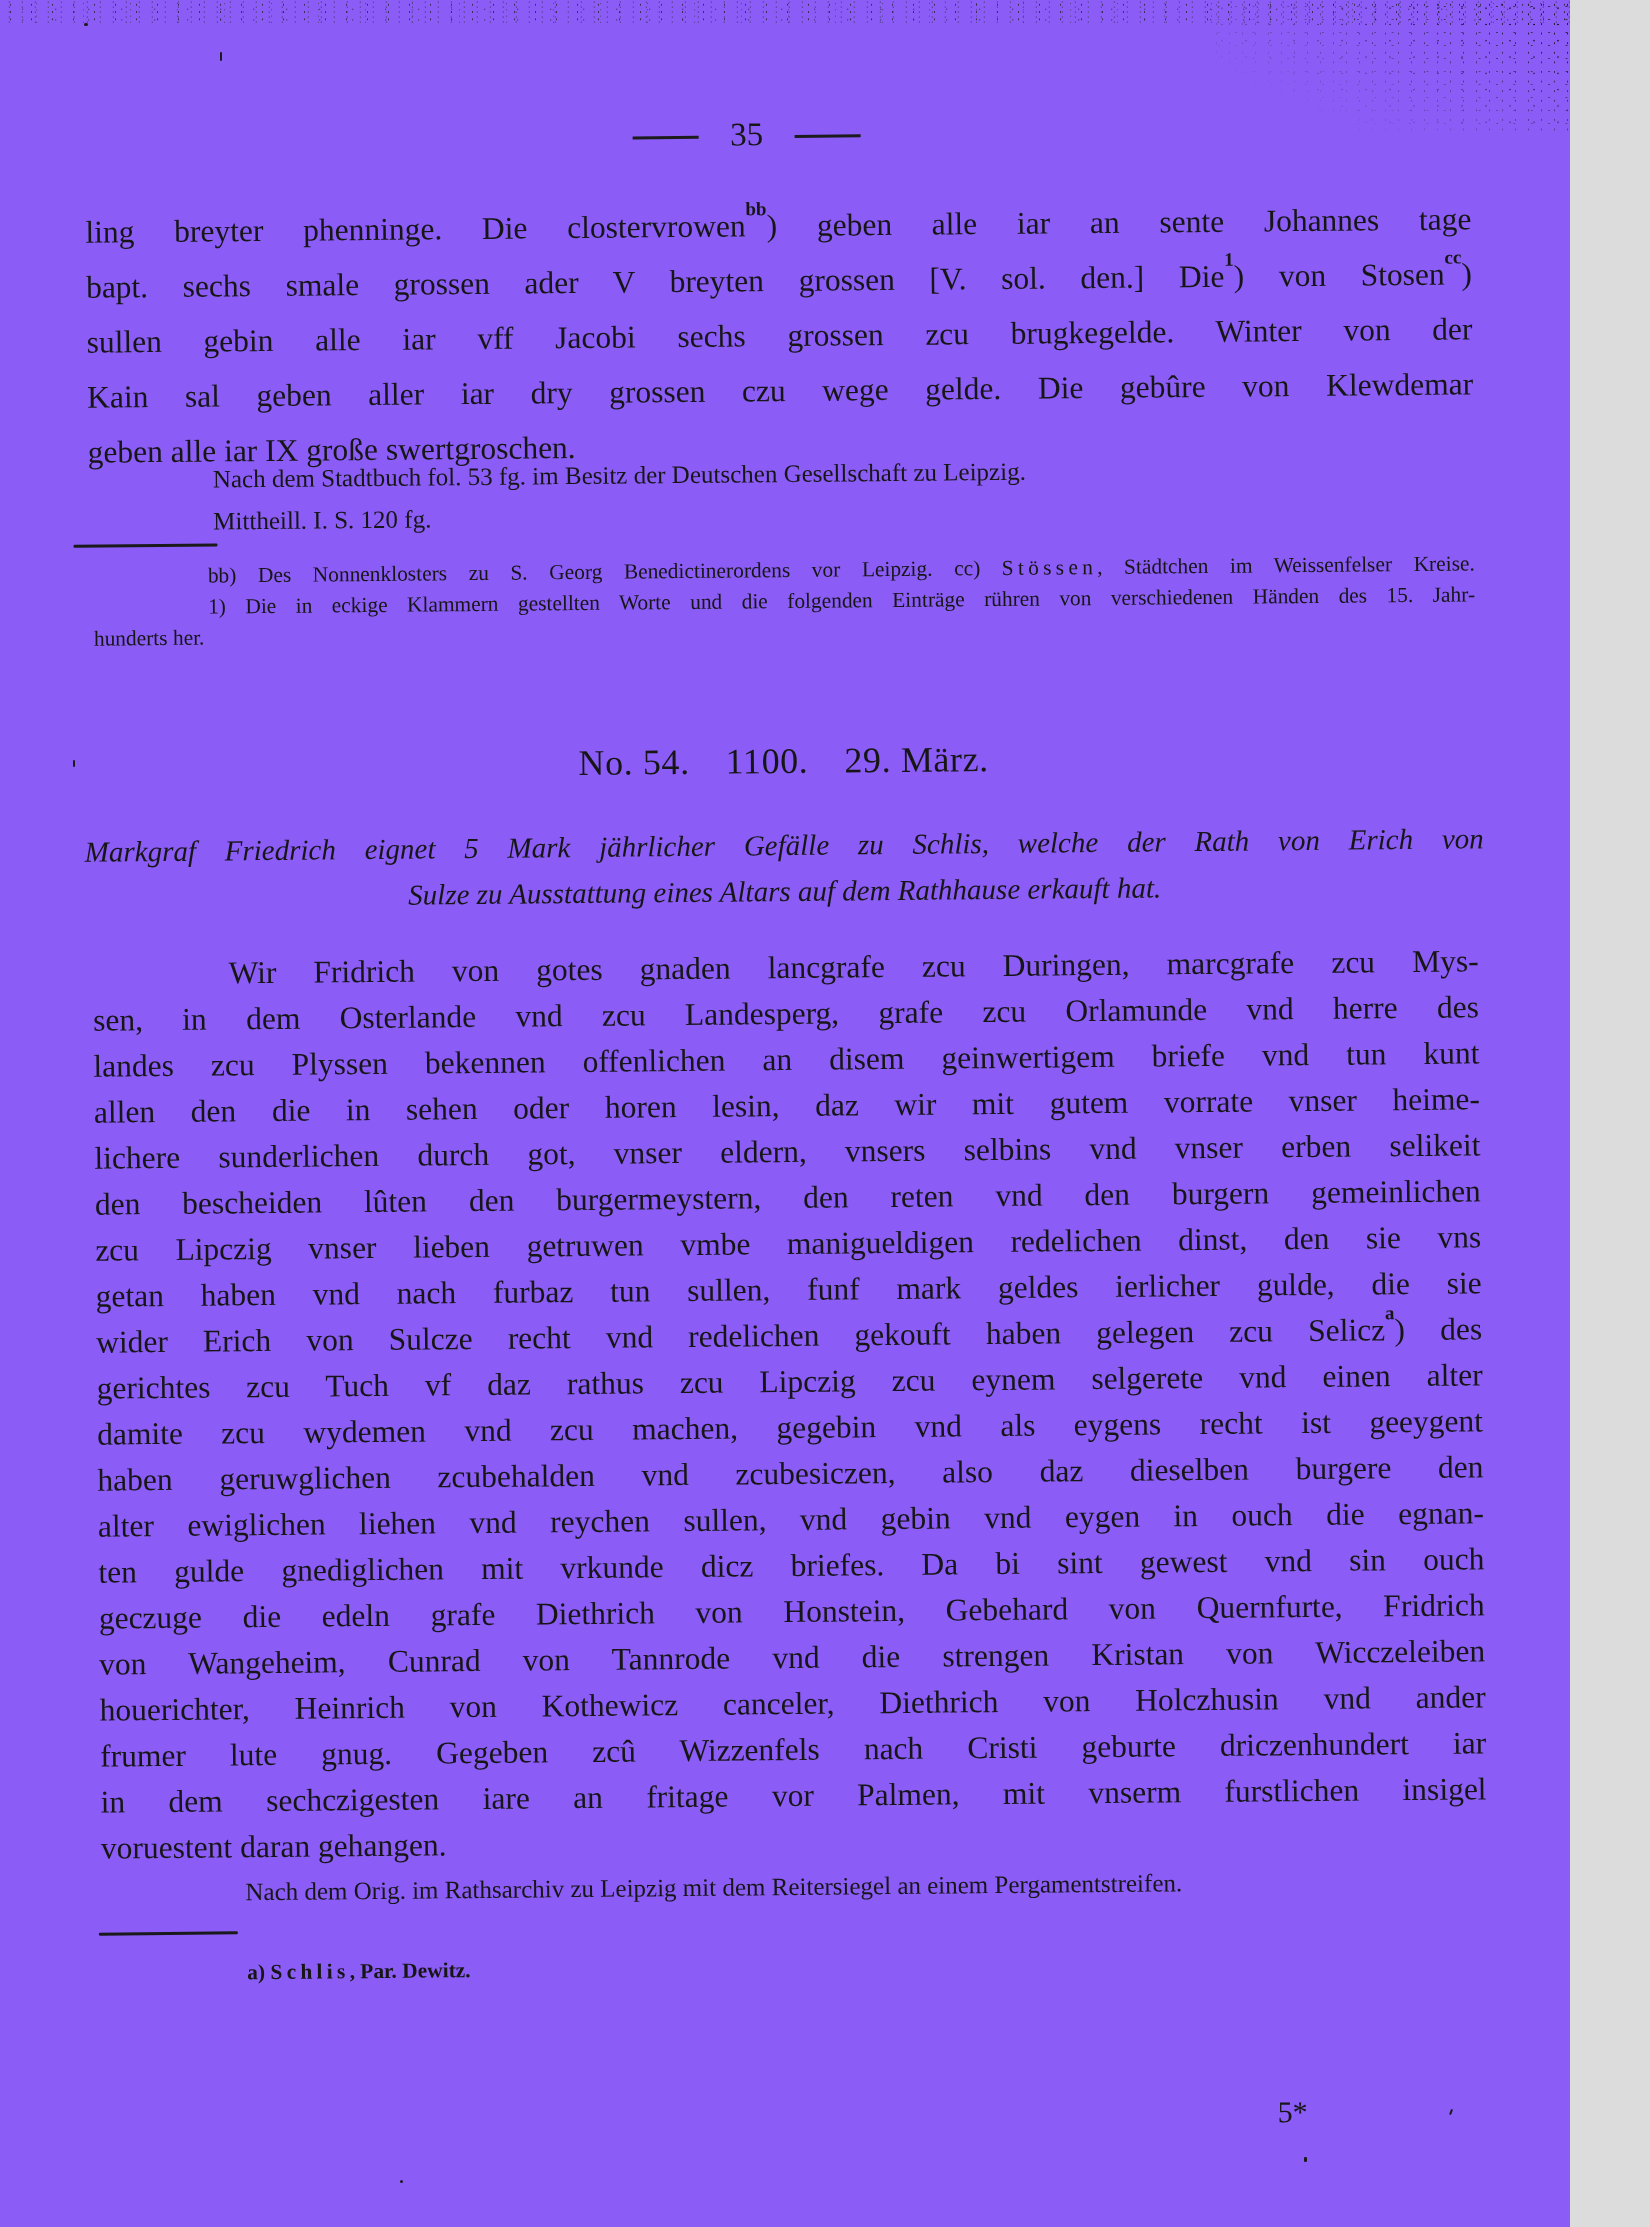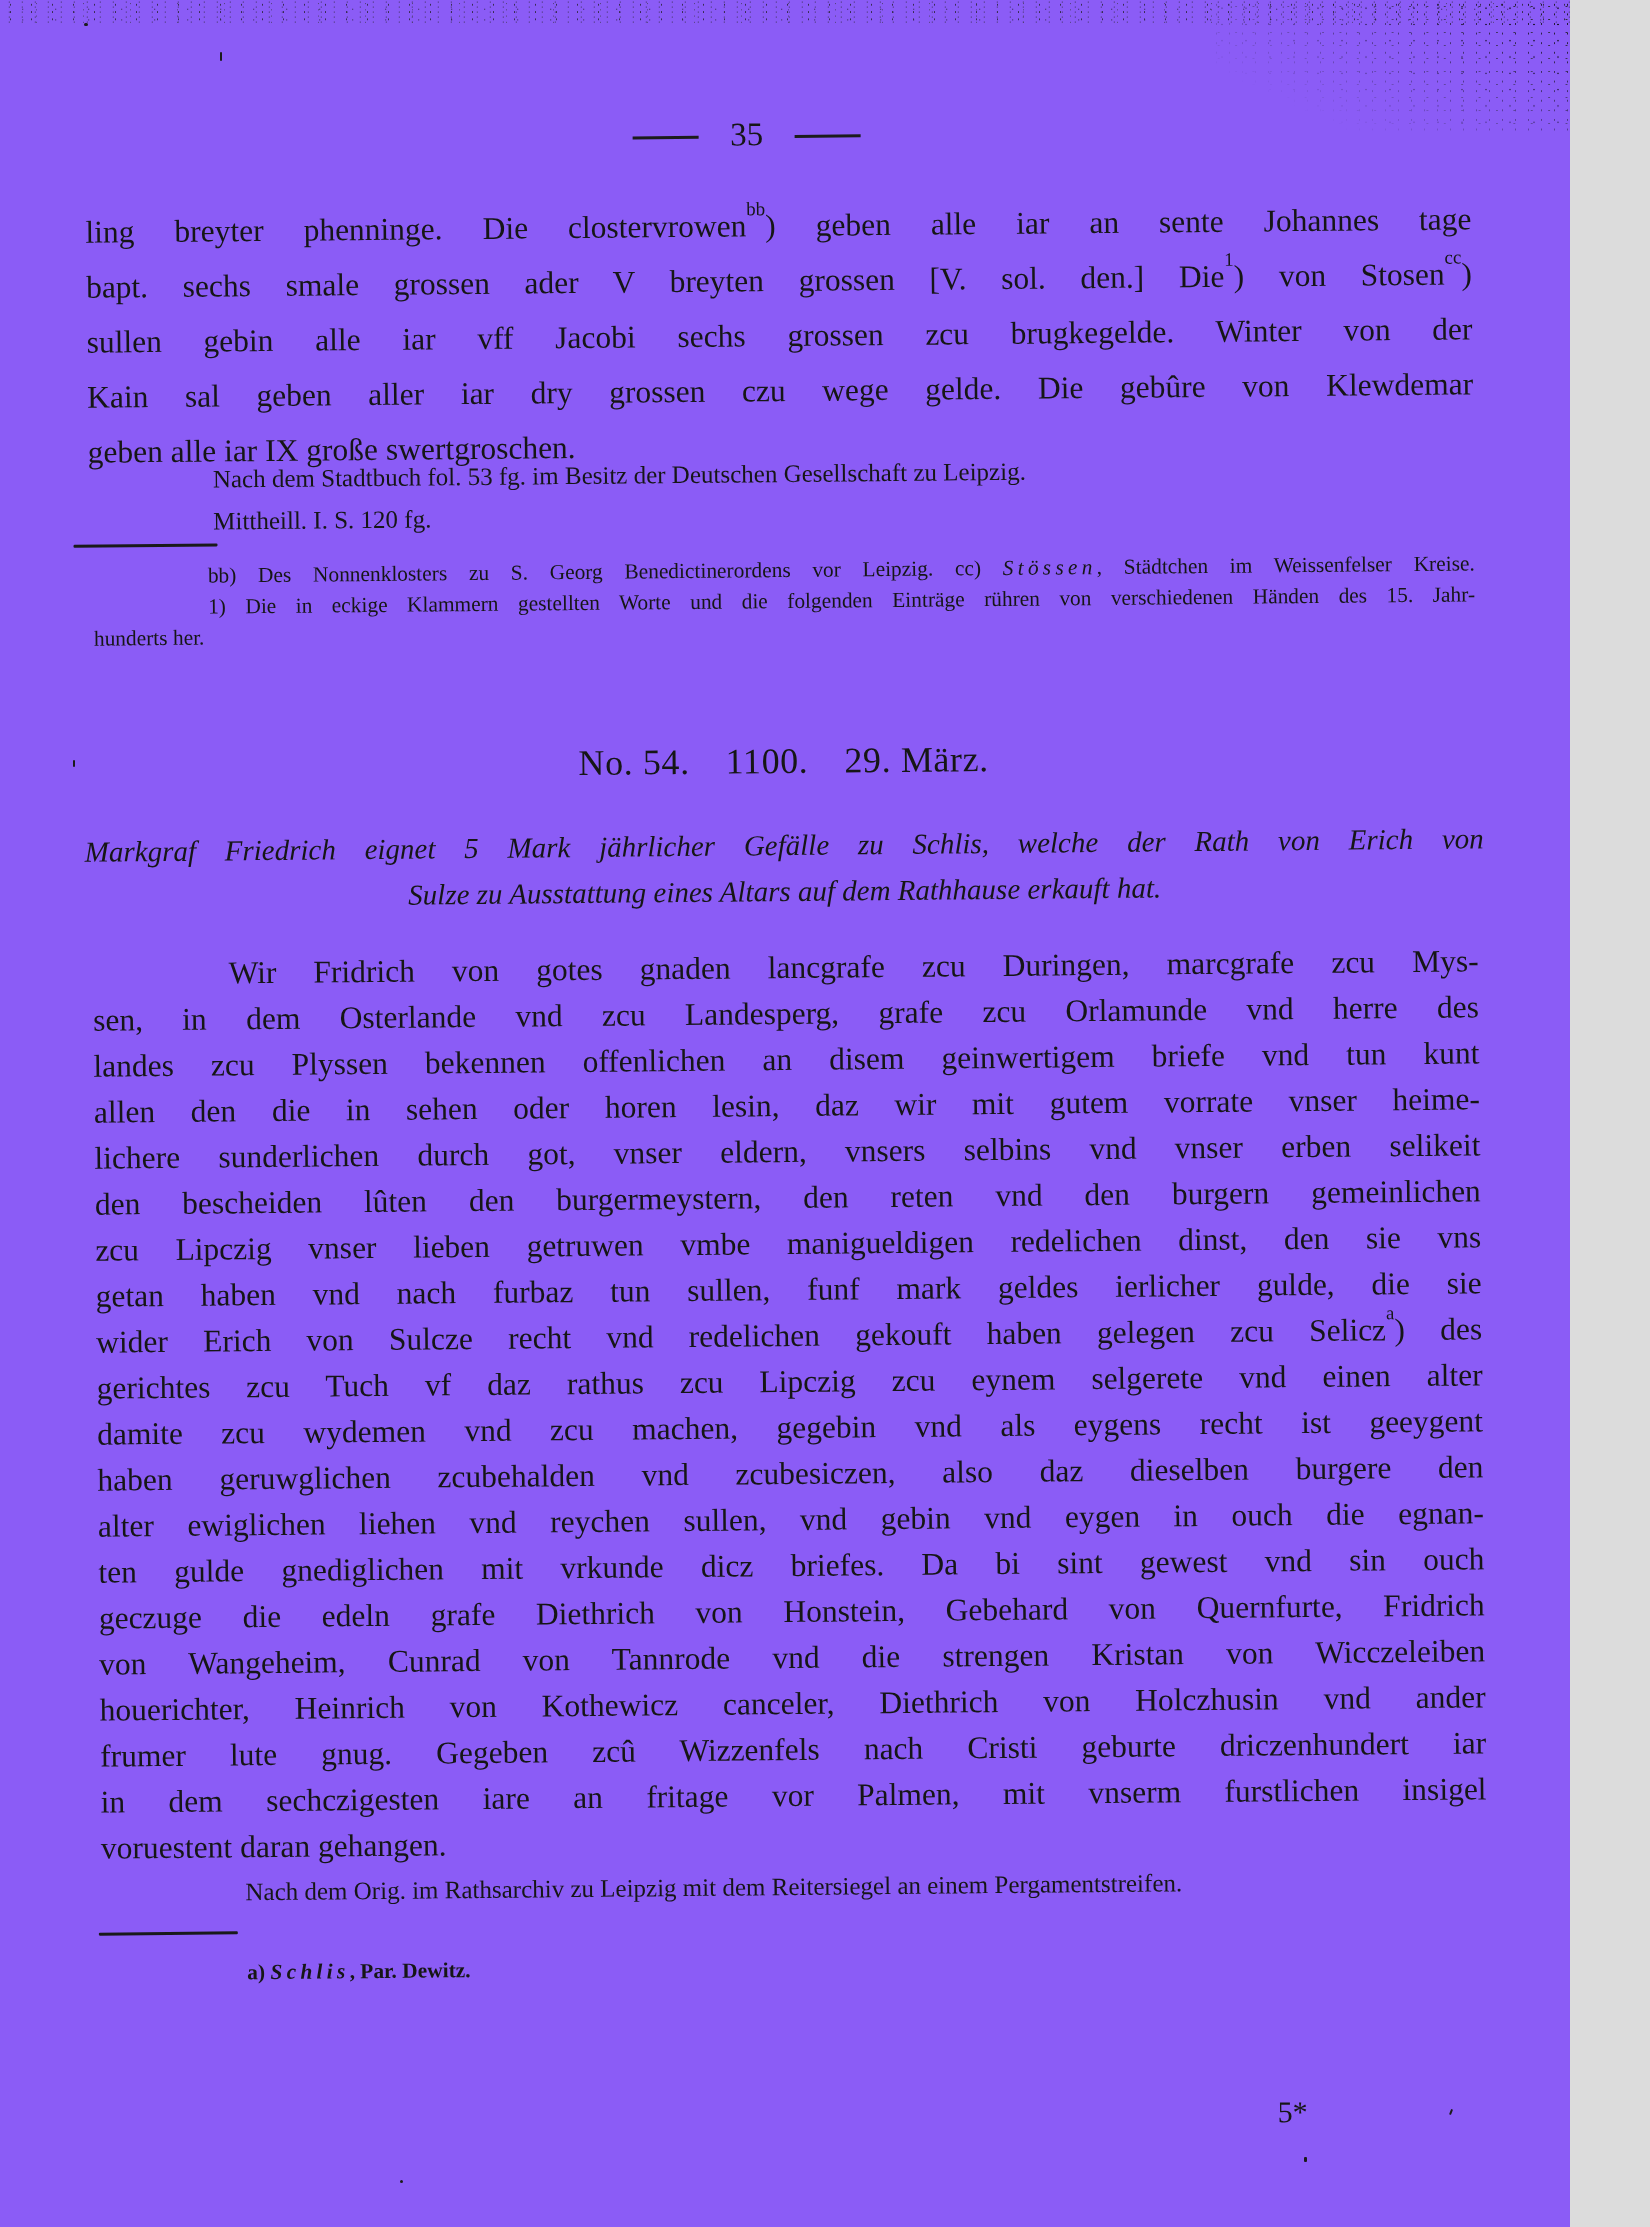--- a/index.html
+++ b/index.html
@@ -15,38 +15,38 @@
     position:absolute;left:94px;top:0;
     width:1386px;height:2227px;
     transform:rotate(-0.55deg);
     transform-origin:50% 50%;
   }
   .line{white-space:normal;}
   .j{text-align:justify;text-align-last:justify;}
   .last{text-align:left;text-align-last:left;}
   sup{
     font-size:0.60em;line-height:0;
-    position:relative;top:-0.48em;letter-spacing:0;
+    position:relative;top:-0.48em;letter-spacing:0;font-weight:bold;
   }
   
   .pagenum-row{
     position:absolute;top:116px;left:0;width:100%;
     display:flex;justify-content:center;align-items:center;gap:31.5px;
     font-size:33px;
     transform:translateX(-31px);
   }
   .dash{width:66px;height:0;border-top:3.4px solid #1c1c1c;margin-top:4.5px;}
   
   .para1{position:absolute;top:198px;left:0;width:100%;font-size:31.5px;line-height:55px;}
   .note1{position:absolute;top:453px;left:125px;font-size:25px;line-height:42px;}
   .rule1{position:absolute;top:538px;left:-14.6px;width:144px;height:2.8px;background:#1a1a1a;border-radius:1.1px;}
   .fnblock{position:absolute;top:555px;left:0;width:100%;font-size:21.4px;line-height:31px;}
   .fn-indent{text-indent:119px;}
   .fn-flush{padding-left:4.5px;}
-  .sperr{letter-spacing:0.2em;font-style:italic;}
+  .sperr{letter-spacing:0.2em;}
   
   .heading{position:absolute;top:740px;left:0;width:100%;text-align:center;font-size:36px;letter-spacing:0.6px;}
   .heading span + span{margin-left:36px;}
   .summary{position:absolute;top:822px;left:-6.7px;width:1399px;font-style:italic;font-size:29px;line-height:46px;}
   .summary .centered{text-align:center;text-align-last:center;}
   .bodytext{position:absolute;top:945px;left:0;width:100%;font-size:31.5px;line-height:46px;}
   .indent{text-indent:136px;}
   .note2{position:absolute;top:1873px;left:144px;font-size:25px;}
   .rule2{position:absolute;top:1926px;left:-3.4px;width:139px;height:2.8px;background:#1a1a1a;border-radius:1.1px;}
   .fna{position:absolute;top:1955px;left:145px;font-size:21.4px;font-weight:700;}

